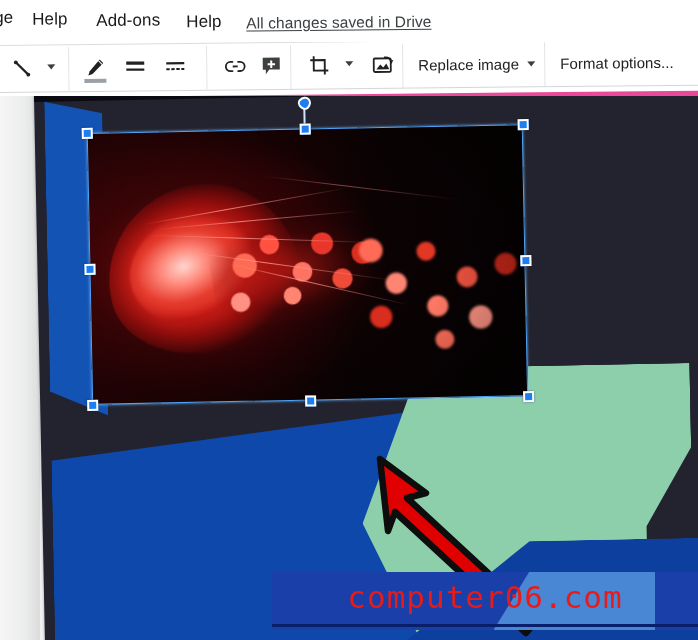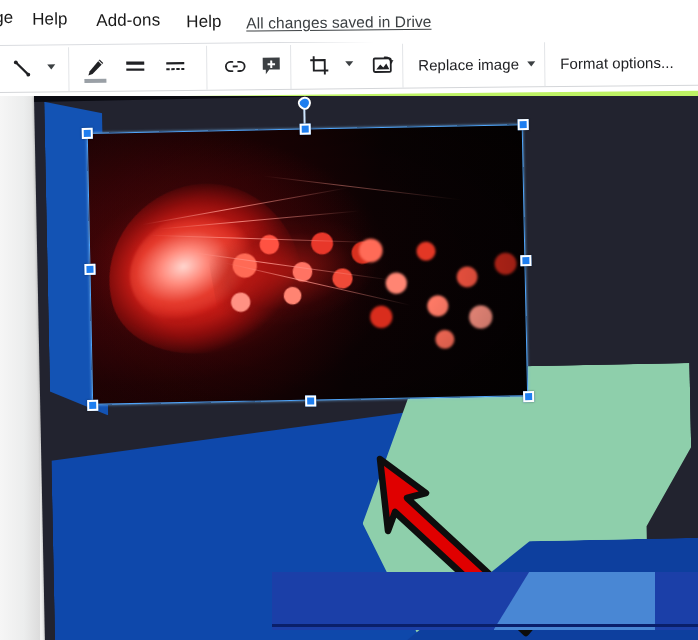--- a/index.html
+++ b/index.html
@@ -58,21 +58,21 @@
     white-space: nowrap;
     letter-spacing: 0.1px;
   }
 
   
   .toolbar {
     position: absolute;
     left: 0; top: 42px;
     width: 698px;
     height: 55px;
-    background: #bef264;
+    background: #ec4899;
     overflow: hidden;
   }
   .toolbar-inner {
     position: absolute;
     left: -6px; top: 0px;
     width: 730px;
     height: 56px;
     transform: rotate(-0.6deg);
     transform-origin: left top;
     background: #ffffff;
@@ -538,16 +538,17 @@
                    L48 90
                    Z" fill="#e00000" stroke="#0d0d0d" stroke-width="6.5" stroke-linejoin="round"></path>
         </g>
       </svg>
     </div>
   </div>
 
   <div class="watermark">
     <div class="wm-bg"></div>
     <div class="wm-bg2"></div>
+    <div class="wm-text">computer06.com</div>
     <div class="wm-line"></div>
   </div>
 
 </div>
 
 </body></html>

